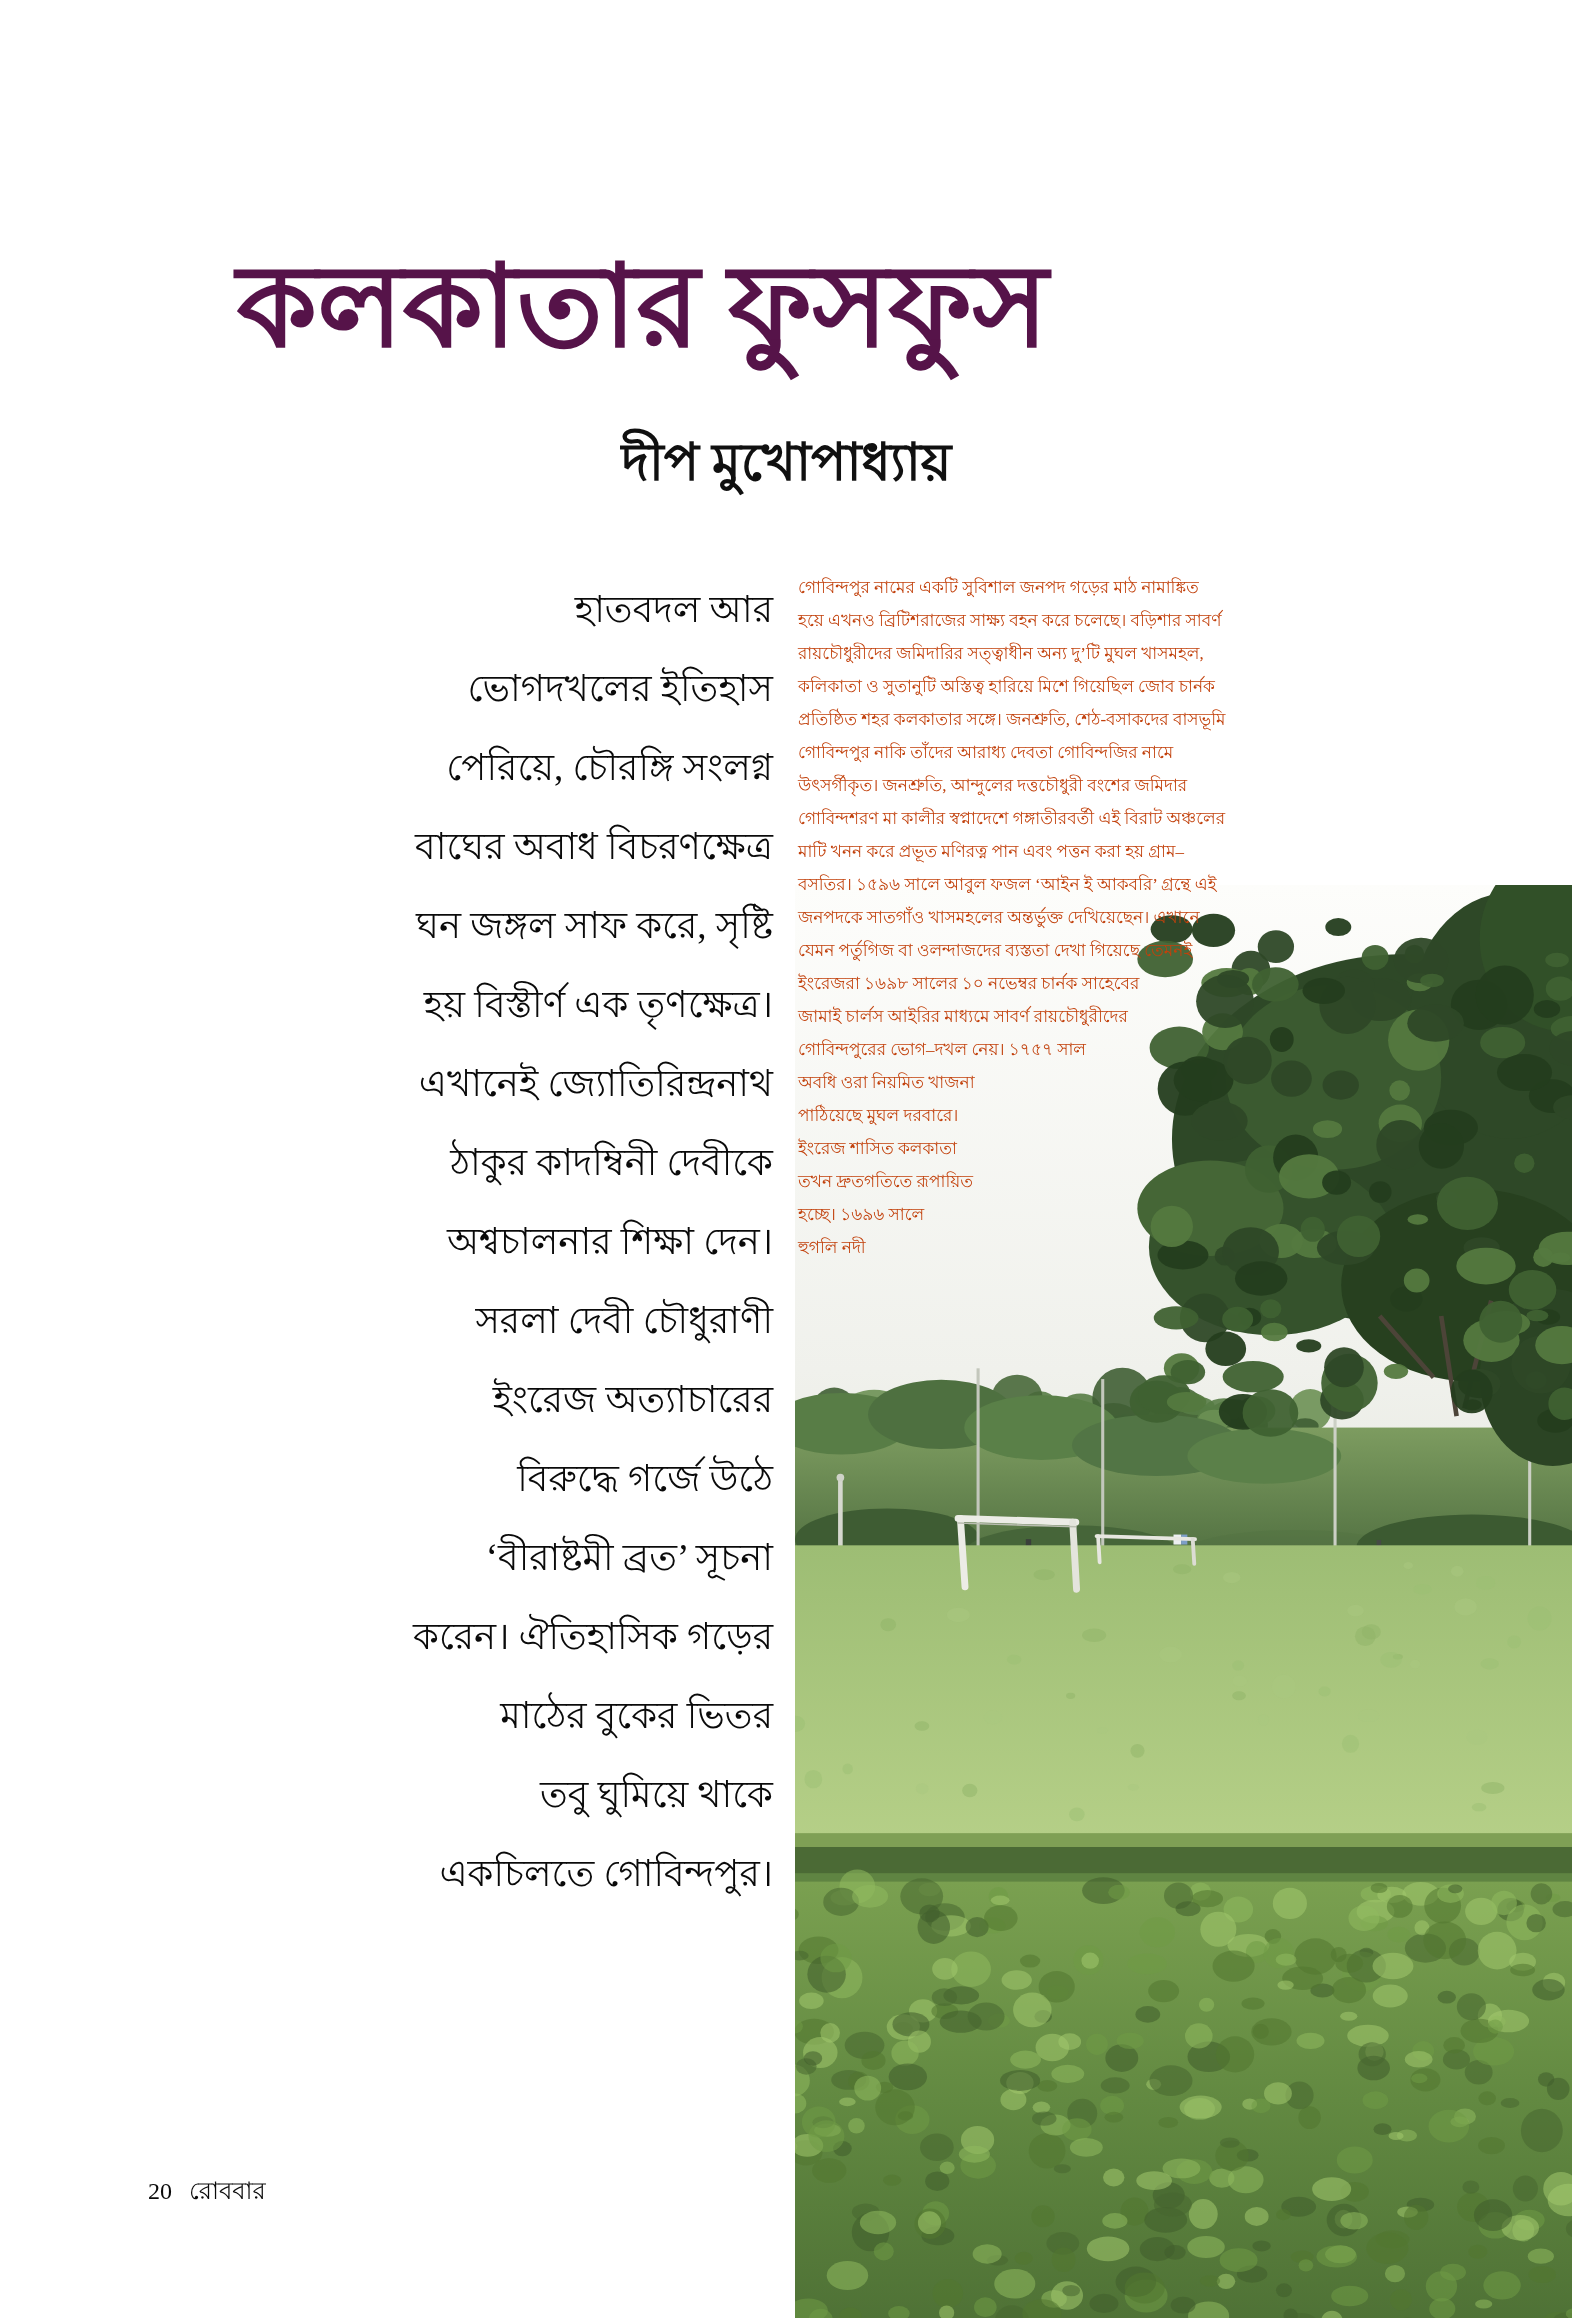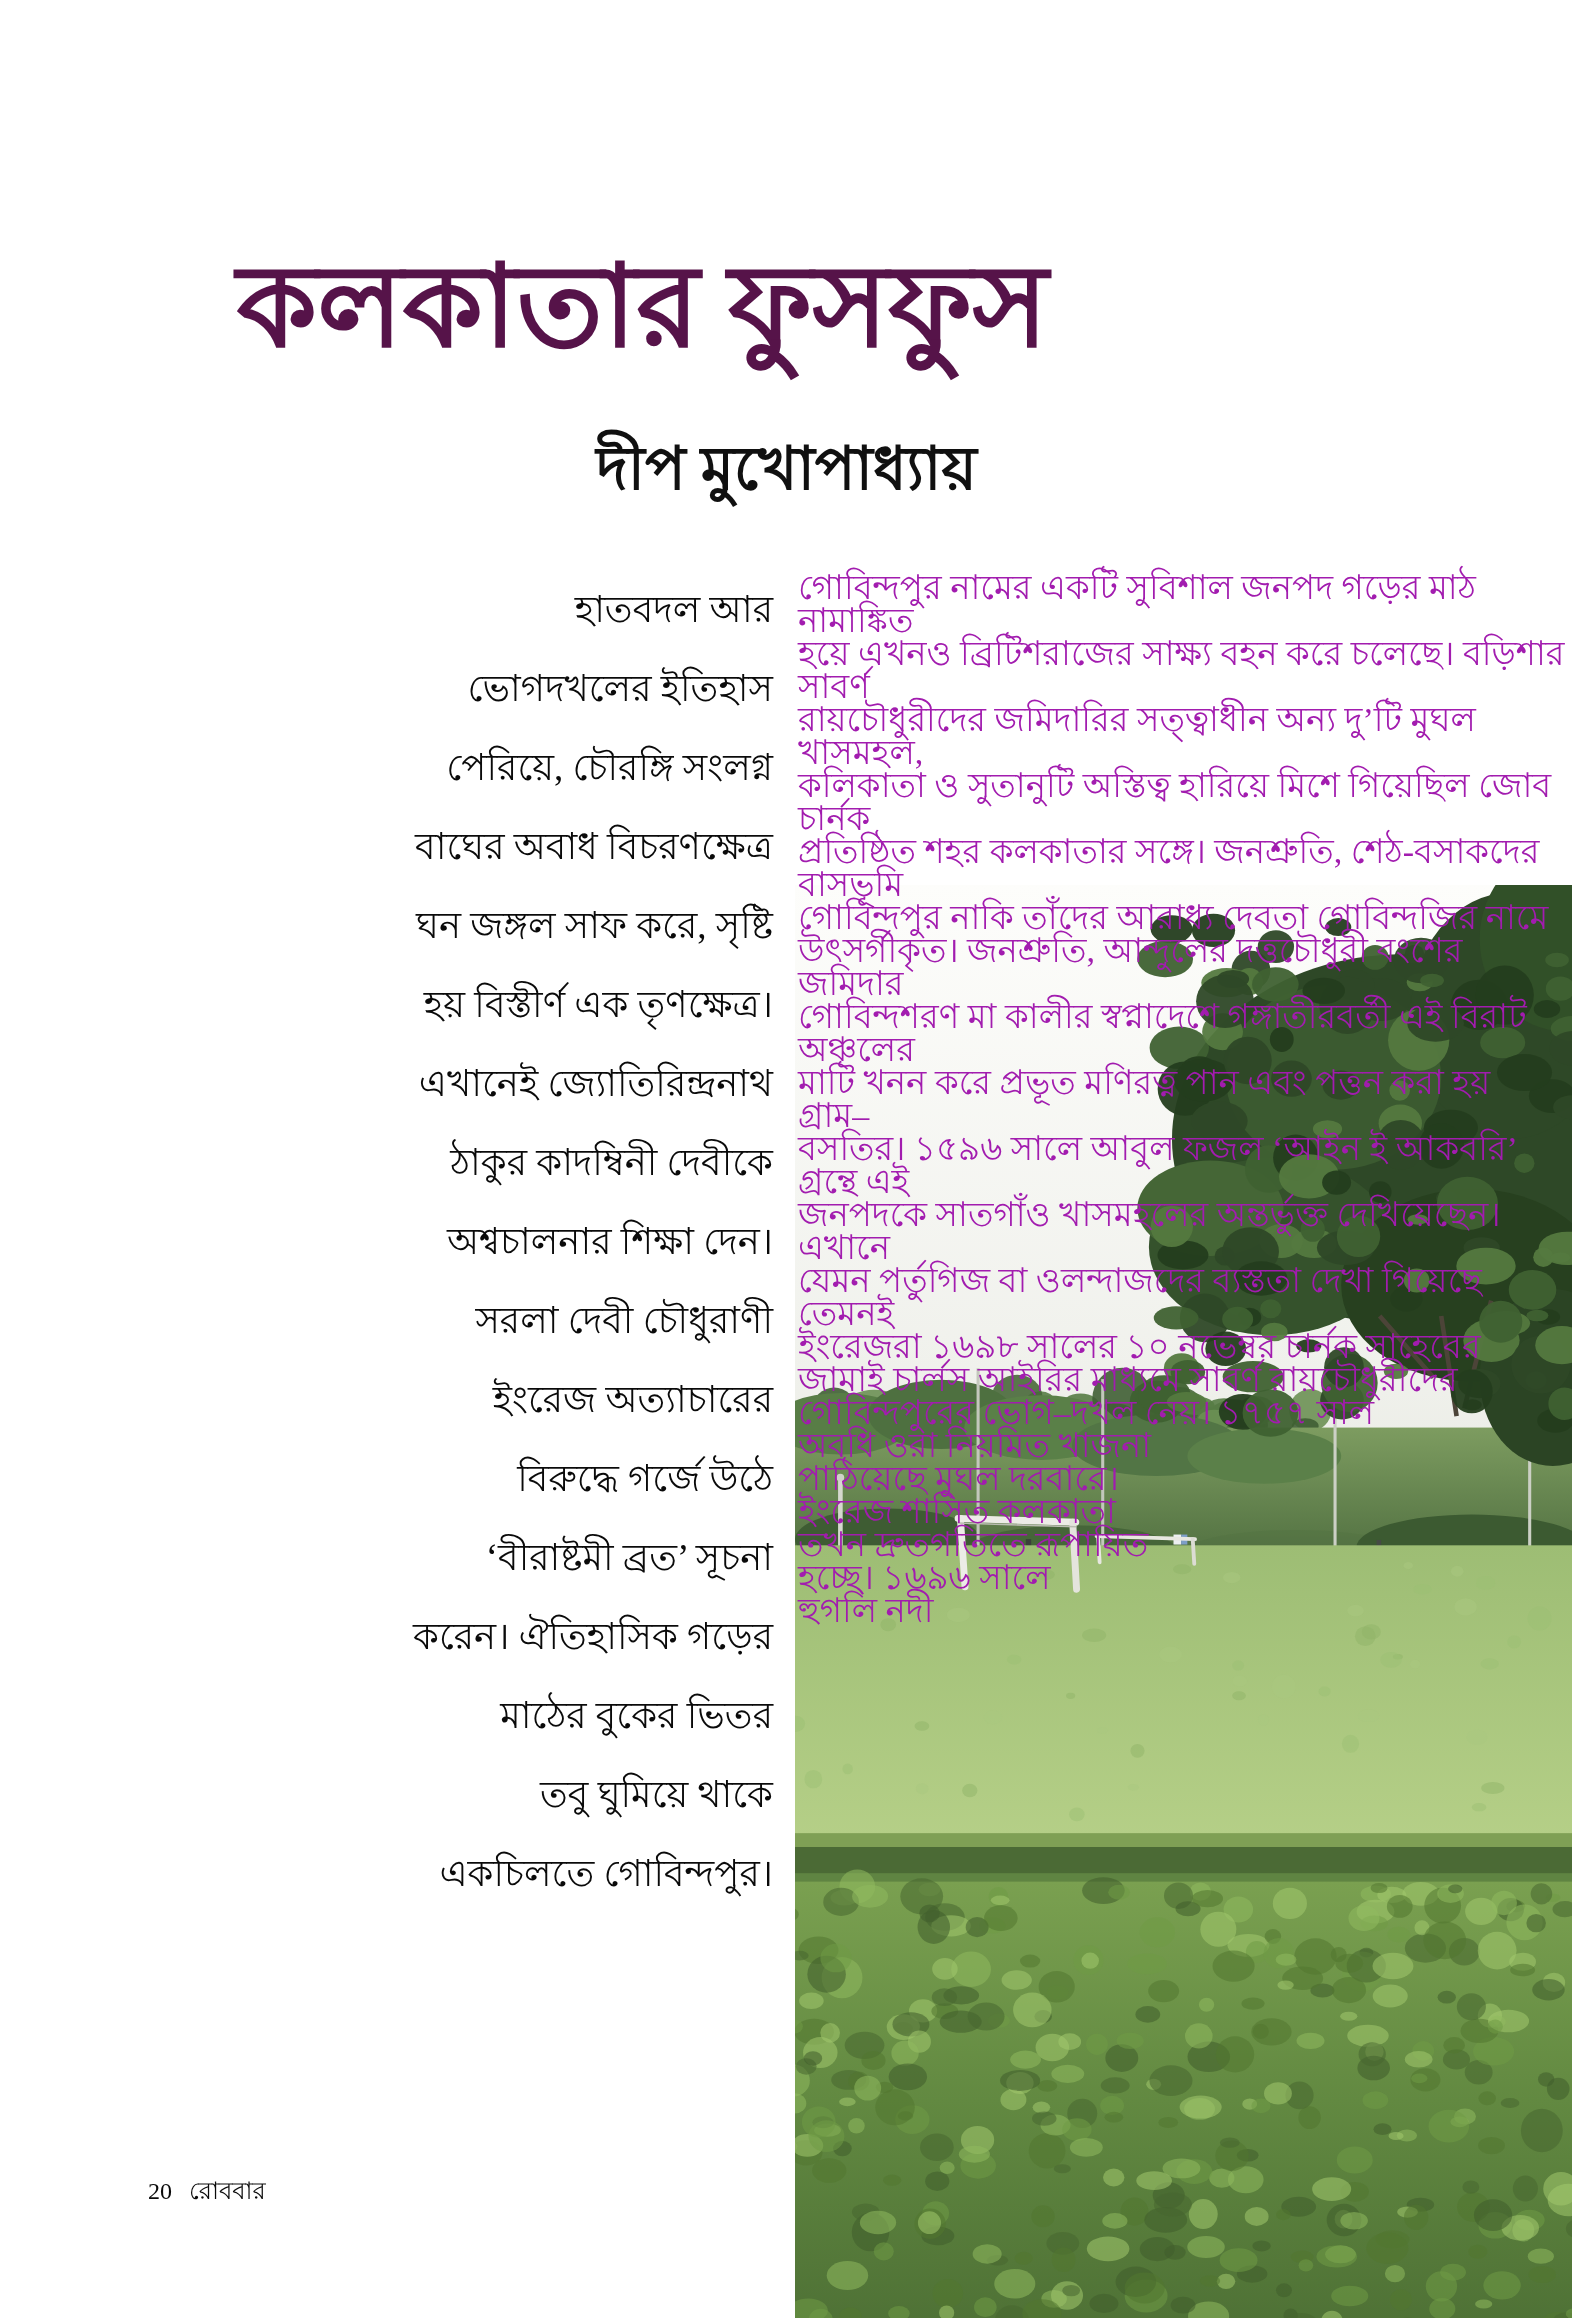--- a/index.html
+++ b/index.html
@@ -25,40 +25,40 @@
     text-align:center;
     font-size:115px;
     font-weight:bold;
     line-height:1.5;
     color:#561349;
     white-space:nowrap;
   }
   .byline{
     position:absolute;top:422px;left:0;width:1573px;
     text-align:center;
-    font-size:60px;
+    font-size:52px;
     font-weight:bold;
     color:#101010;
     white-space:nowrap;
   }
   .pullquote{
     position:absolute;top:570px;left:115px;width:658px;
     text-align:right;
     font-size:37px;
     line-height:79px;
     color:#0a0a0a;
     white-space:pre-line;
     z-index:3;
   }
   .bodytext{
     position:absolute;top:571px;left:798px;width:770px;
     text-align:left;
-    font-size:34px;
+    font-size:17px;
     line-height:33px;
-    color:#a21caf;
+    color:#c2410c;
     white-space:pre-line;
     z-index:3;
   }
   .photo{
     position:absolute;left:795px;top:885px;width:777px;height:1433px;
     z-index:1;
   }
   .photo svg{display:block;width:777px;height:1433px;}
   .footer{
     position:absolute;top:2172px;left:148px;

